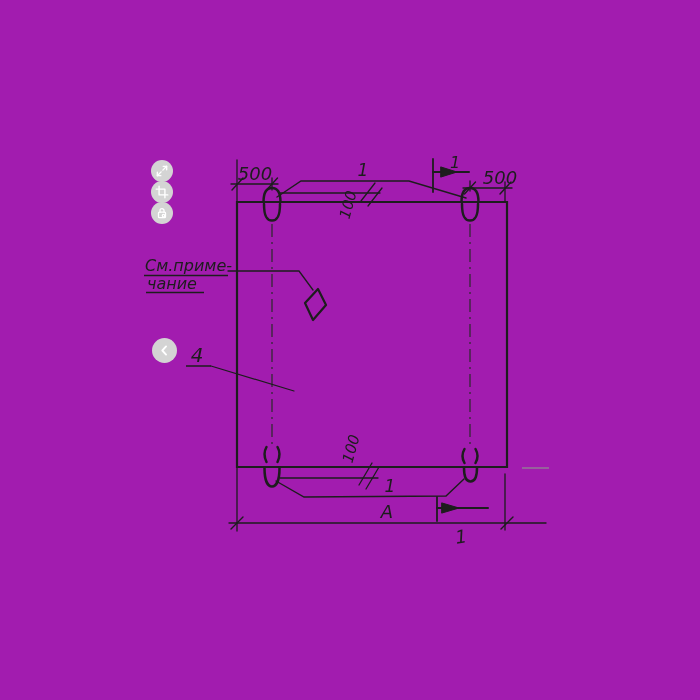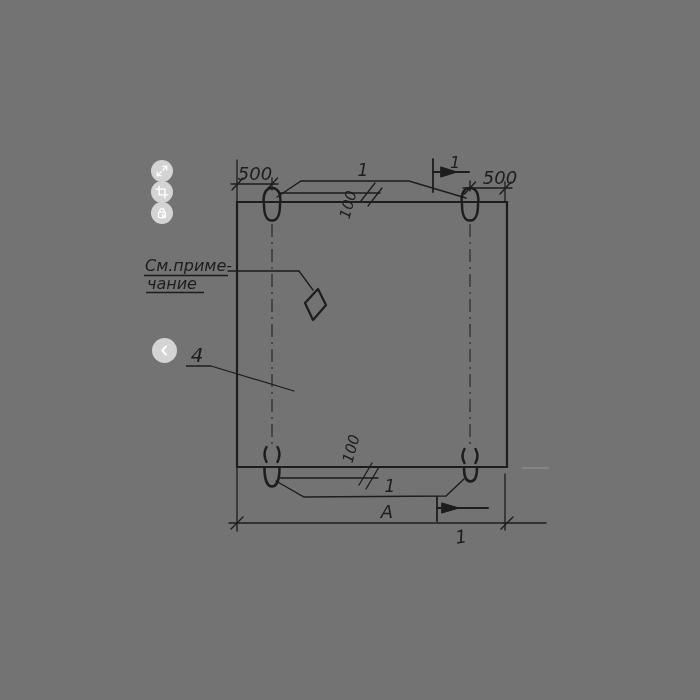--- a/index.html
+++ b/index.html
@@ -1,16 +1,16 @@
 <!DOCTYPE html>
 <html><head>
 <meta charset="utf-8">
 <style>
   html,body{margin:0;padding:0;background:#fff;}
-  .viewer{position:relative;width:700px;height:700px;background:#737373;overflow:hidden;
+  .viewer{position:relative;width:700px;height:700px;background:#a21caf;overflow:hidden;
           font-family:"DejaVu Sans",sans-serif;}
   .toolbar{position:absolute;left:151px;top:160px;display:flex;flex-direction:column;gap:0px;}
   .tool-btn{width:22px;height:22px;border-radius:50%;border:none;background:#d4d4d4;
             display:flex;align-items:center;justify-content:center;padding:0;margin:0 0 -1px 0;
             cursor:pointer;}
   .tool-btn svg{display:block;}
   .prev-btn{position:absolute;left:152px;top:338px;width:25px;height:25px;border-radius:50%;
             border:none;background:#d4d4d4;display:flex;align-items:center;justify-content:center;
             padding:0;cursor:pointer;}
   .drawing{position:absolute;left:0;top:0;}

